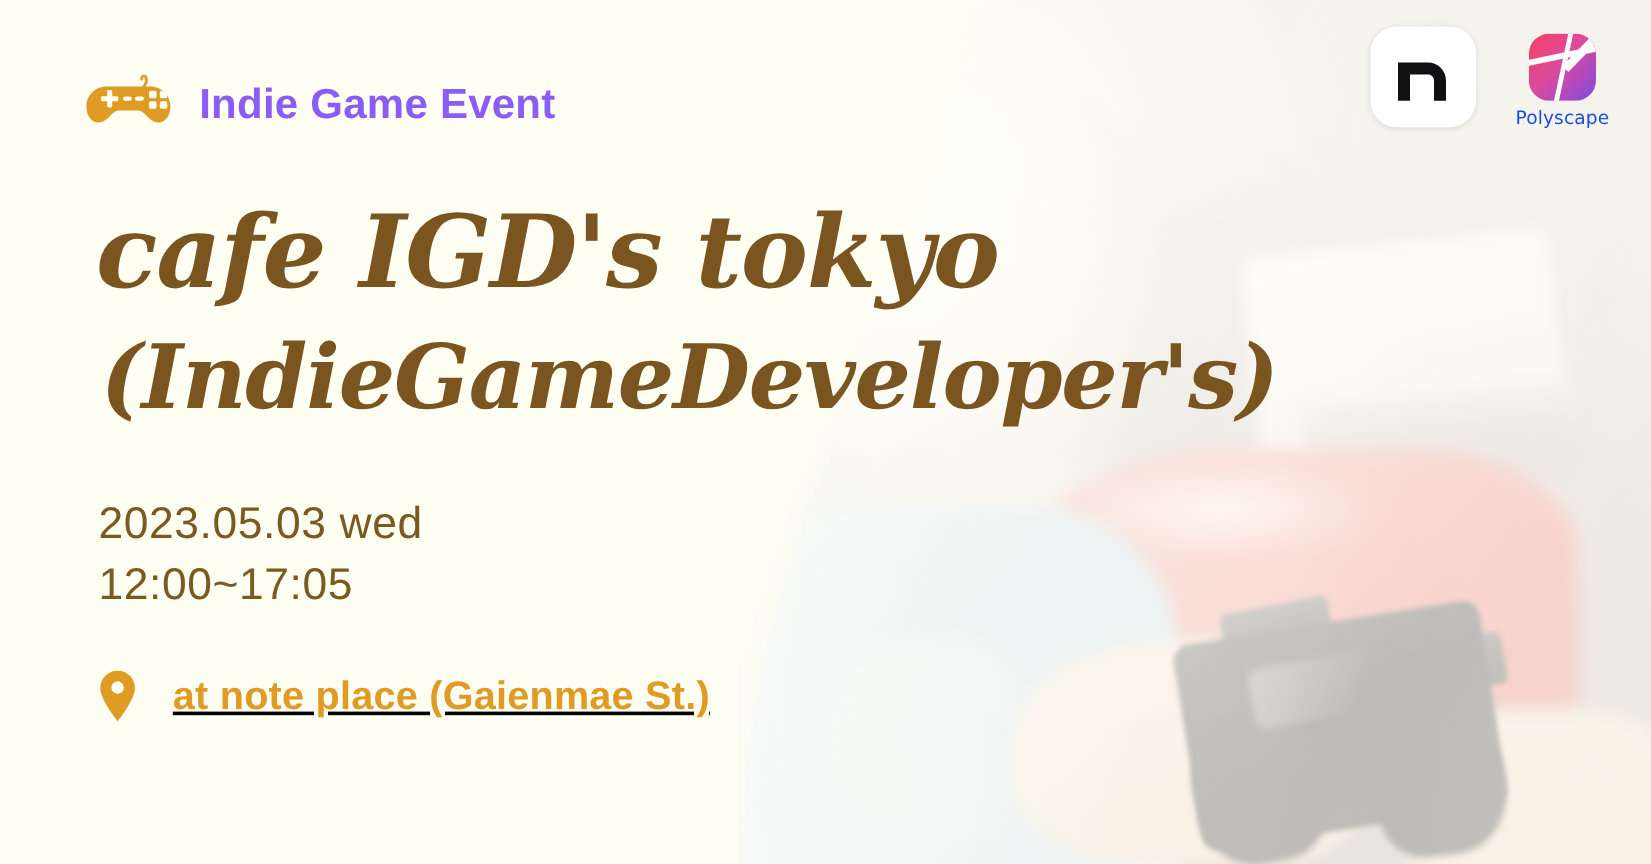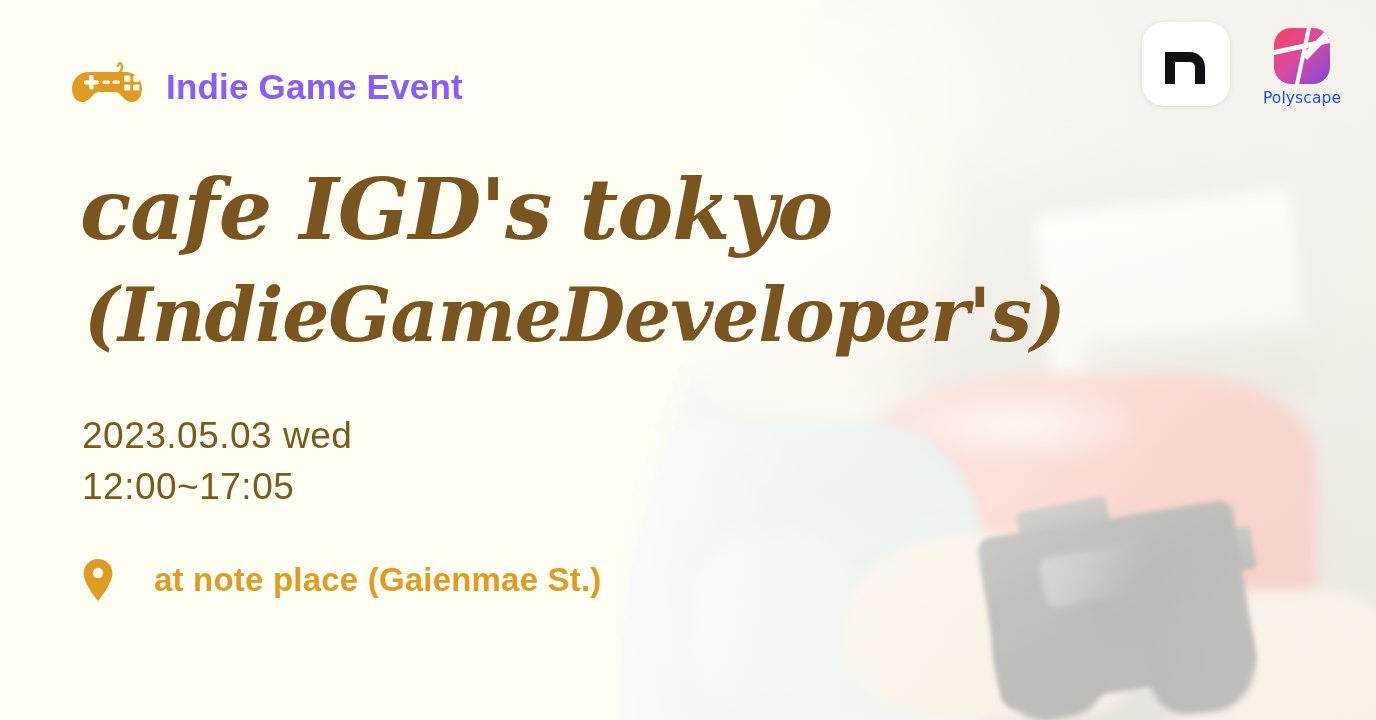--- a/index.html
+++ b/index.html
@@ -221,23 +221,24 @@
     font-weight:normal;
     color:#7a5a1e;
     line-height:1.38;
     letter-spacing:.5px;
     white-space:nowrap;
   }
 
   .venue {
     display:flex;
     align-items:center;
-    gap:40px;
+    gap:30px;
     margin-top:46px;
     margin-left:12px;
+    text-decoration:underline;
   }
   .pin-icon { width:32px; height:44px; flex:0 0 auto; }
   .venue-text {
     font-family:"Liberation Sans", sans-serif;
     font-size:33px;
     font-weight:bold;
     color:#e09b24;
     white-space:nowrap;
     letter-spacing:.2px;
   }

